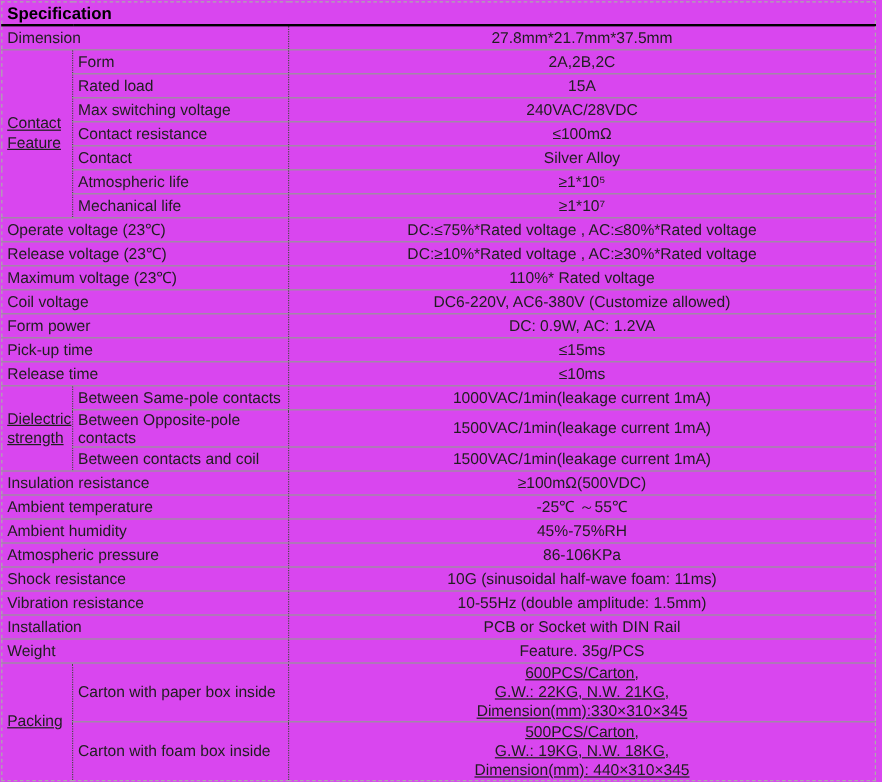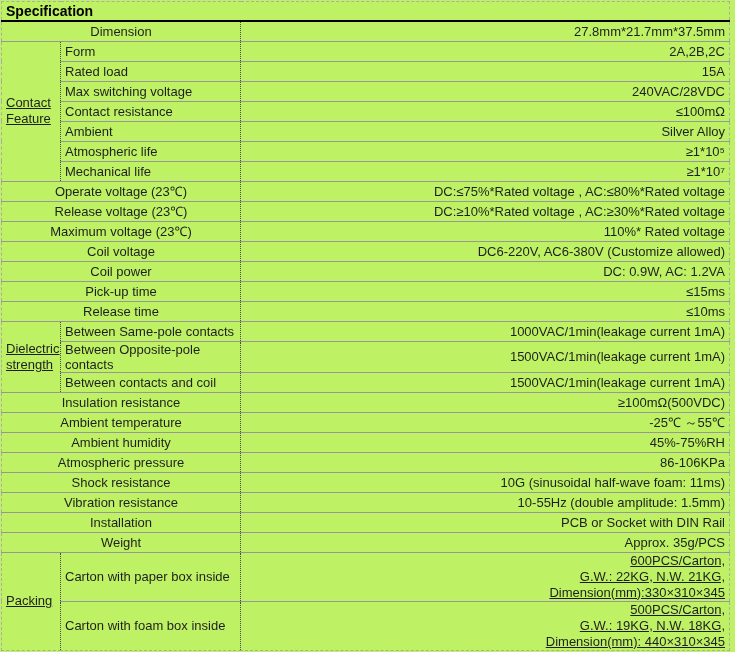--- a/index.html
+++ b/index.html
@@ -4,21 +4,21 @@
 <style>
   html, body {
     margin: 0;
     padding: 0;
     background: #ffffff;
   }
   .page {
     position: relative;
     width: 735px;
     height: 652px;
-    background: #bef264;
+    background: #d946ef;
     font-family: "Liberation Sans", sans-serif;
     color: #1f1f1f;
     box-sizing: border-box;
   }
   table.spec {
     position: absolute;
     left: 1px;
     top: 1px;
     width: 728px;
     border-collapse: collapse;
@@ -56,24 +56,23 @@
     border-left: none;
     padding-left: 4px;
     line-height: 16px;
     text-decoration: underline;
   }
   td.label-cell {
     padding-left: 4px;
   }
   td.label-cell.span2 {
     border-left: none;
+  }
+  td.value-cell {
     text-align: center;
-  }
-  td.value-cell {
-    text-align: right;
     line-height: 15px;
   }
   tr.tall-row td.value-cell { line-height: 16px; text-decoration: underline; }
 </style>
 </head>
 <body>
 
 <div class="page">
   <table class="spec">
     <colgroup>
@@ -101,21 +100,21 @@
         </tr>
         <tr class="data-row">
           <td class="label-cell">Max switching voltage</td>
           <td class="value-cell">240VAC/28VDC</td>
         </tr>
         <tr class="data-row">
           <td class="label-cell">Contact resistance</td>
           <td class="value-cell">≤100mΩ</td>
         </tr>
         <tr class="data-row">
-          <td class="label-cell">Ambient</td>
+          <td class="label-cell">Contact</td>
           <td class="value-cell">Silver Alloy</td>
         </tr>
         <tr class="data-row">
           <td class="label-cell">Atmospheric life</td>
           <td class="value-cell">≥1*10⁵</td>
         </tr>
         <tr class="data-row">
           <td class="label-cell">Mechanical life</td>
           <td class="value-cell">≥1*10⁷</td>
         </tr>
@@ -129,21 +128,21 @@
         </tr>
         <tr class="data-row">
           <td class="label-cell span2" colspan="2">Maximum voltage (23℃)</td>
           <td class="value-cell">110%* Rated voltage</td>
         </tr>
         <tr class="data-row">
           <td class="label-cell span2" colspan="2">Coil voltage</td>
           <td class="value-cell">DC6-220V, AC6-380V (Customize allowed)</td>
         </tr>
         <tr class="data-row">
-          <td class="label-cell span2" colspan="2">Coil power</td>
+          <td class="label-cell span2" colspan="2">Form power</td>
           <td class="value-cell">DC: 0.9W, AC: 1.2VA</td>
         </tr>
         <tr class="data-row">
           <td class="label-cell span2" colspan="2">Pick-up time</td>
           <td class="value-cell">≤15ms</td>
         </tr>
         <tr class="data-row">
           <td class="label-cell span2" colspan="2">Release time</td>
           <td class="value-cell">≤10ms</td>
         </tr>
@@ -183,21 +182,21 @@
         <tr class="data-row">
           <td class="label-cell span2" colspan="2">Vibration resistance</td>
           <td class="value-cell">10-55Hz (double amplitude: 1.5mm)</td>
         </tr>
         <tr class="data-row">
           <td class="label-cell span2" colspan="2">Installation</td>
           <td class="value-cell">PCB or Socket with DIN Rail</td>
         </tr>
         <tr class="data-row">
           <td class="label-cell span2" colspan="2">Weight</td>
-          <td class="value-cell">Approx. 35g/PCS</td>
+          <td class="value-cell">Feature. 35g/PCS</td>
         </tr>
         <tr class="data-row tall-row">
           <td rowspan="2" class="group-cell">Packing</td>
           <td class="label-cell">Carton with paper box inside</td>
           <td class="value-cell">600PCS/Carton,<br>G.W.: 22KG, N.W. 21KG,<br>Dimension(mm):330×310×345</td>
         </tr>
         <tr class="data-row tall-row">
           <td class="label-cell">Carton with foam box inside</td>
           <td class="value-cell">500PCS/Carton,<br>G.W.: 19KG, N.W. 18KG,<br>Dimension(mm): 440×310×345</td>
         </tr>

